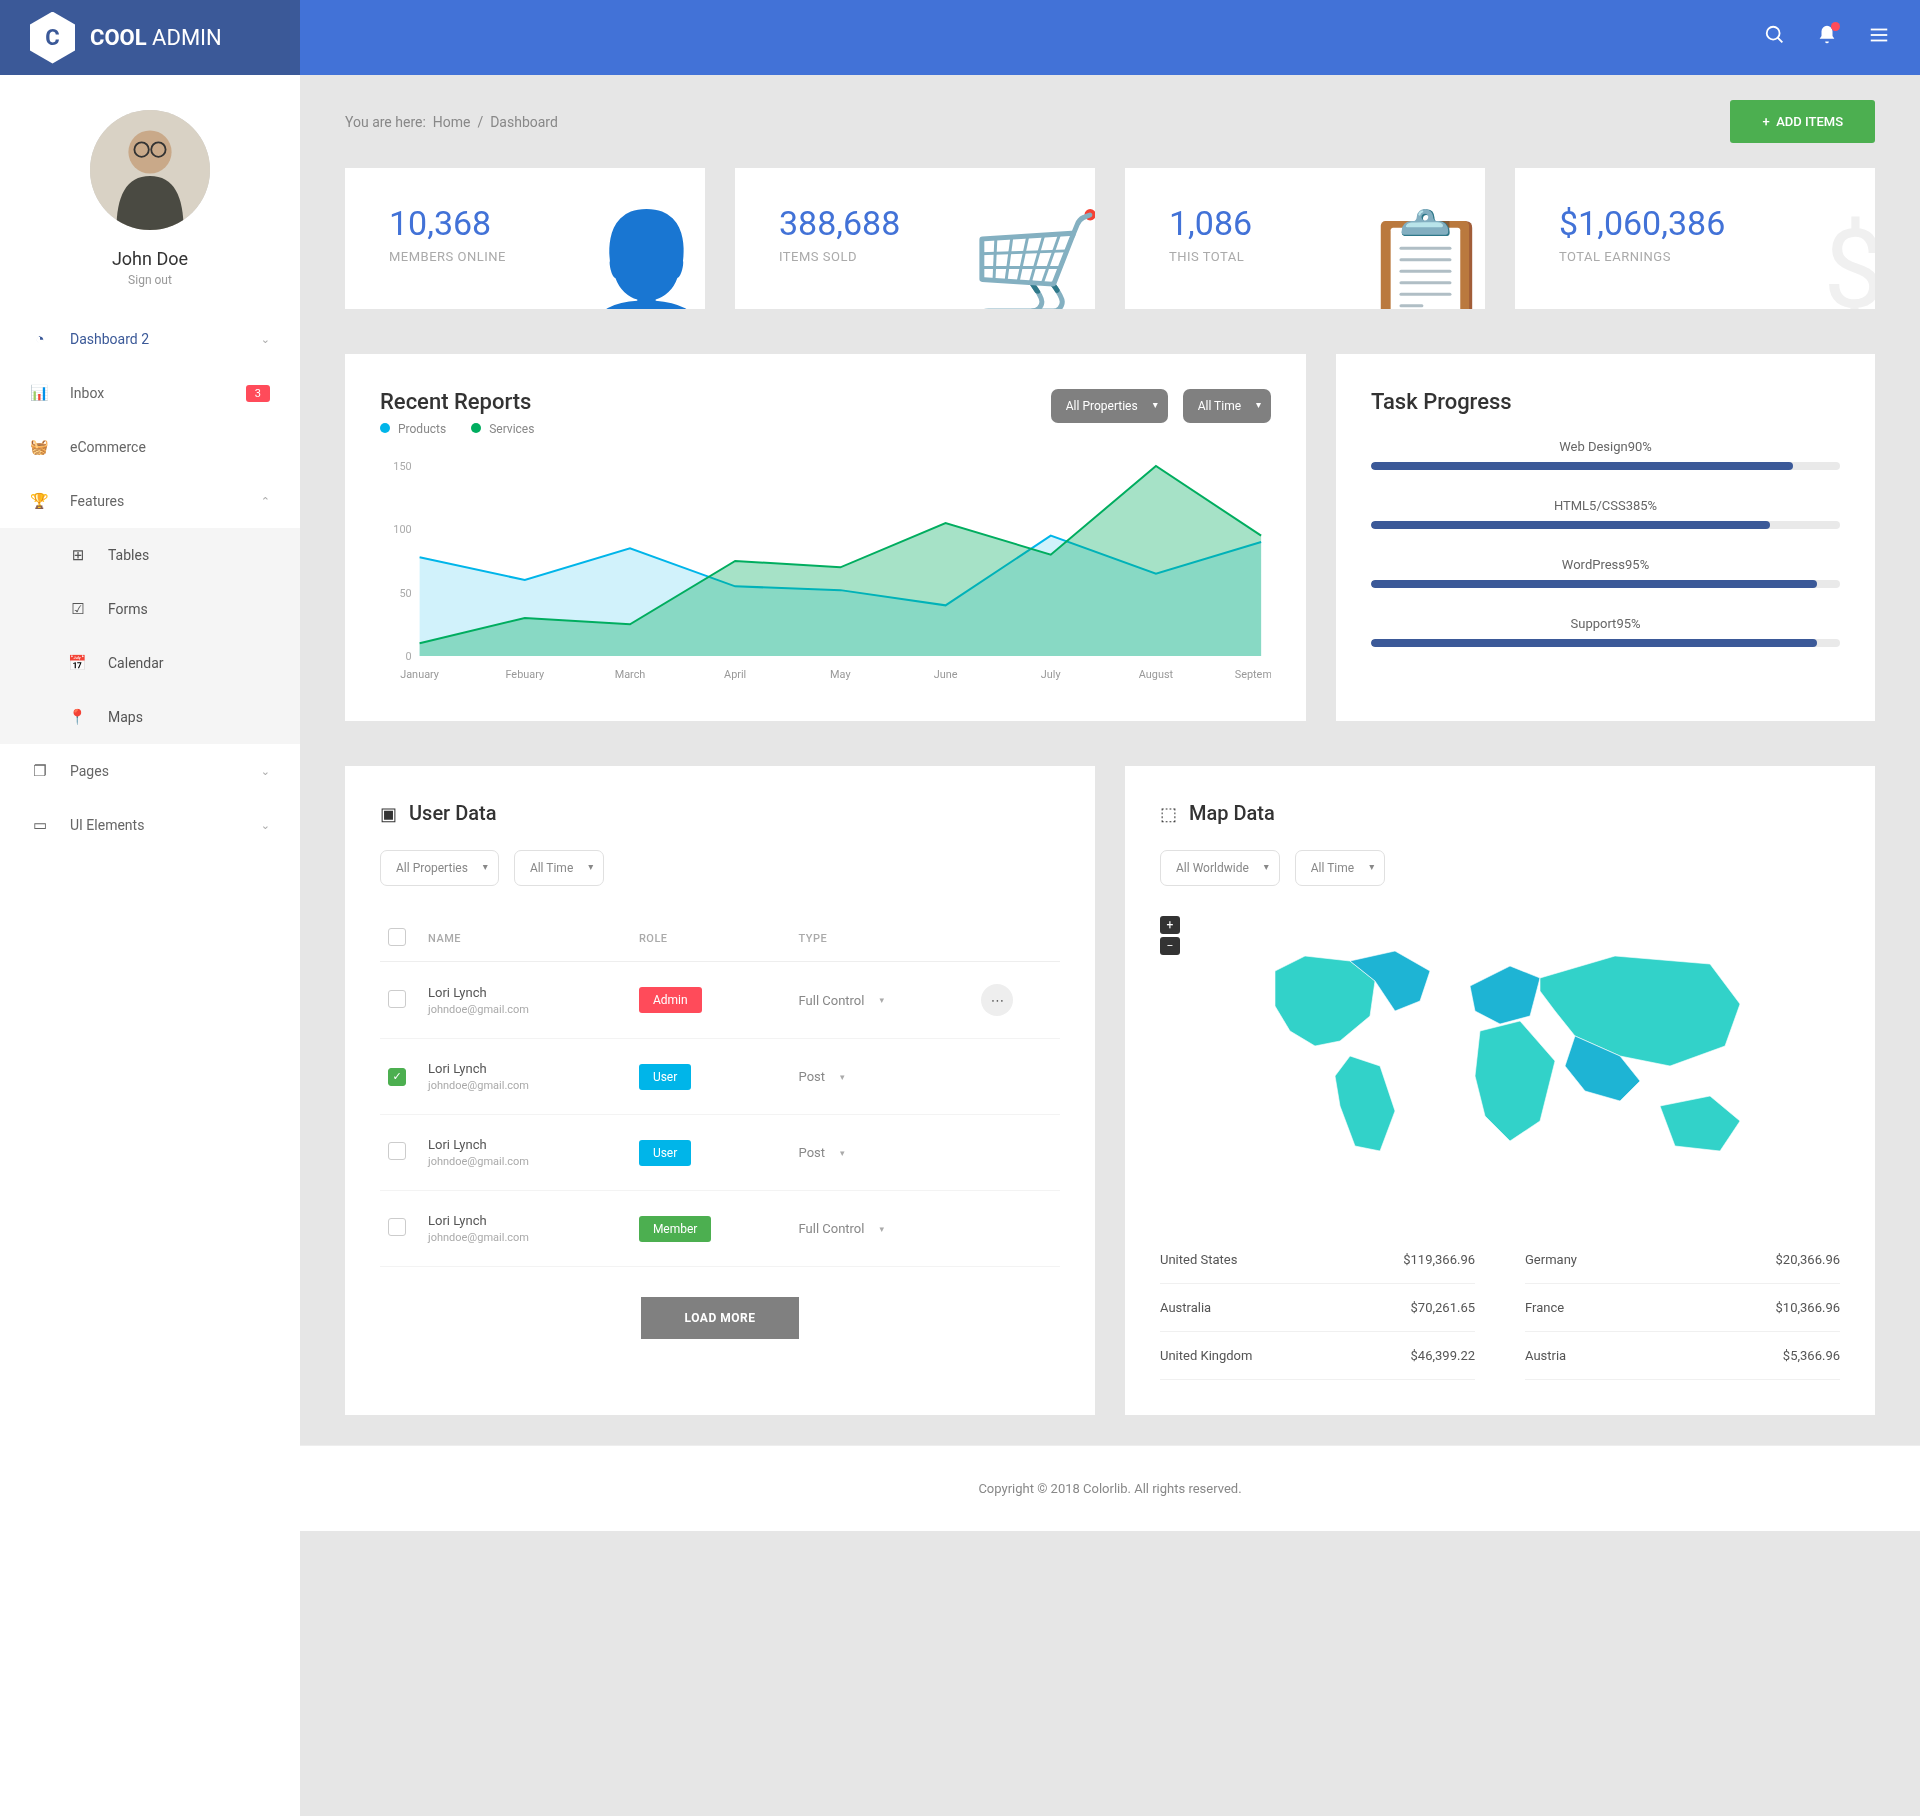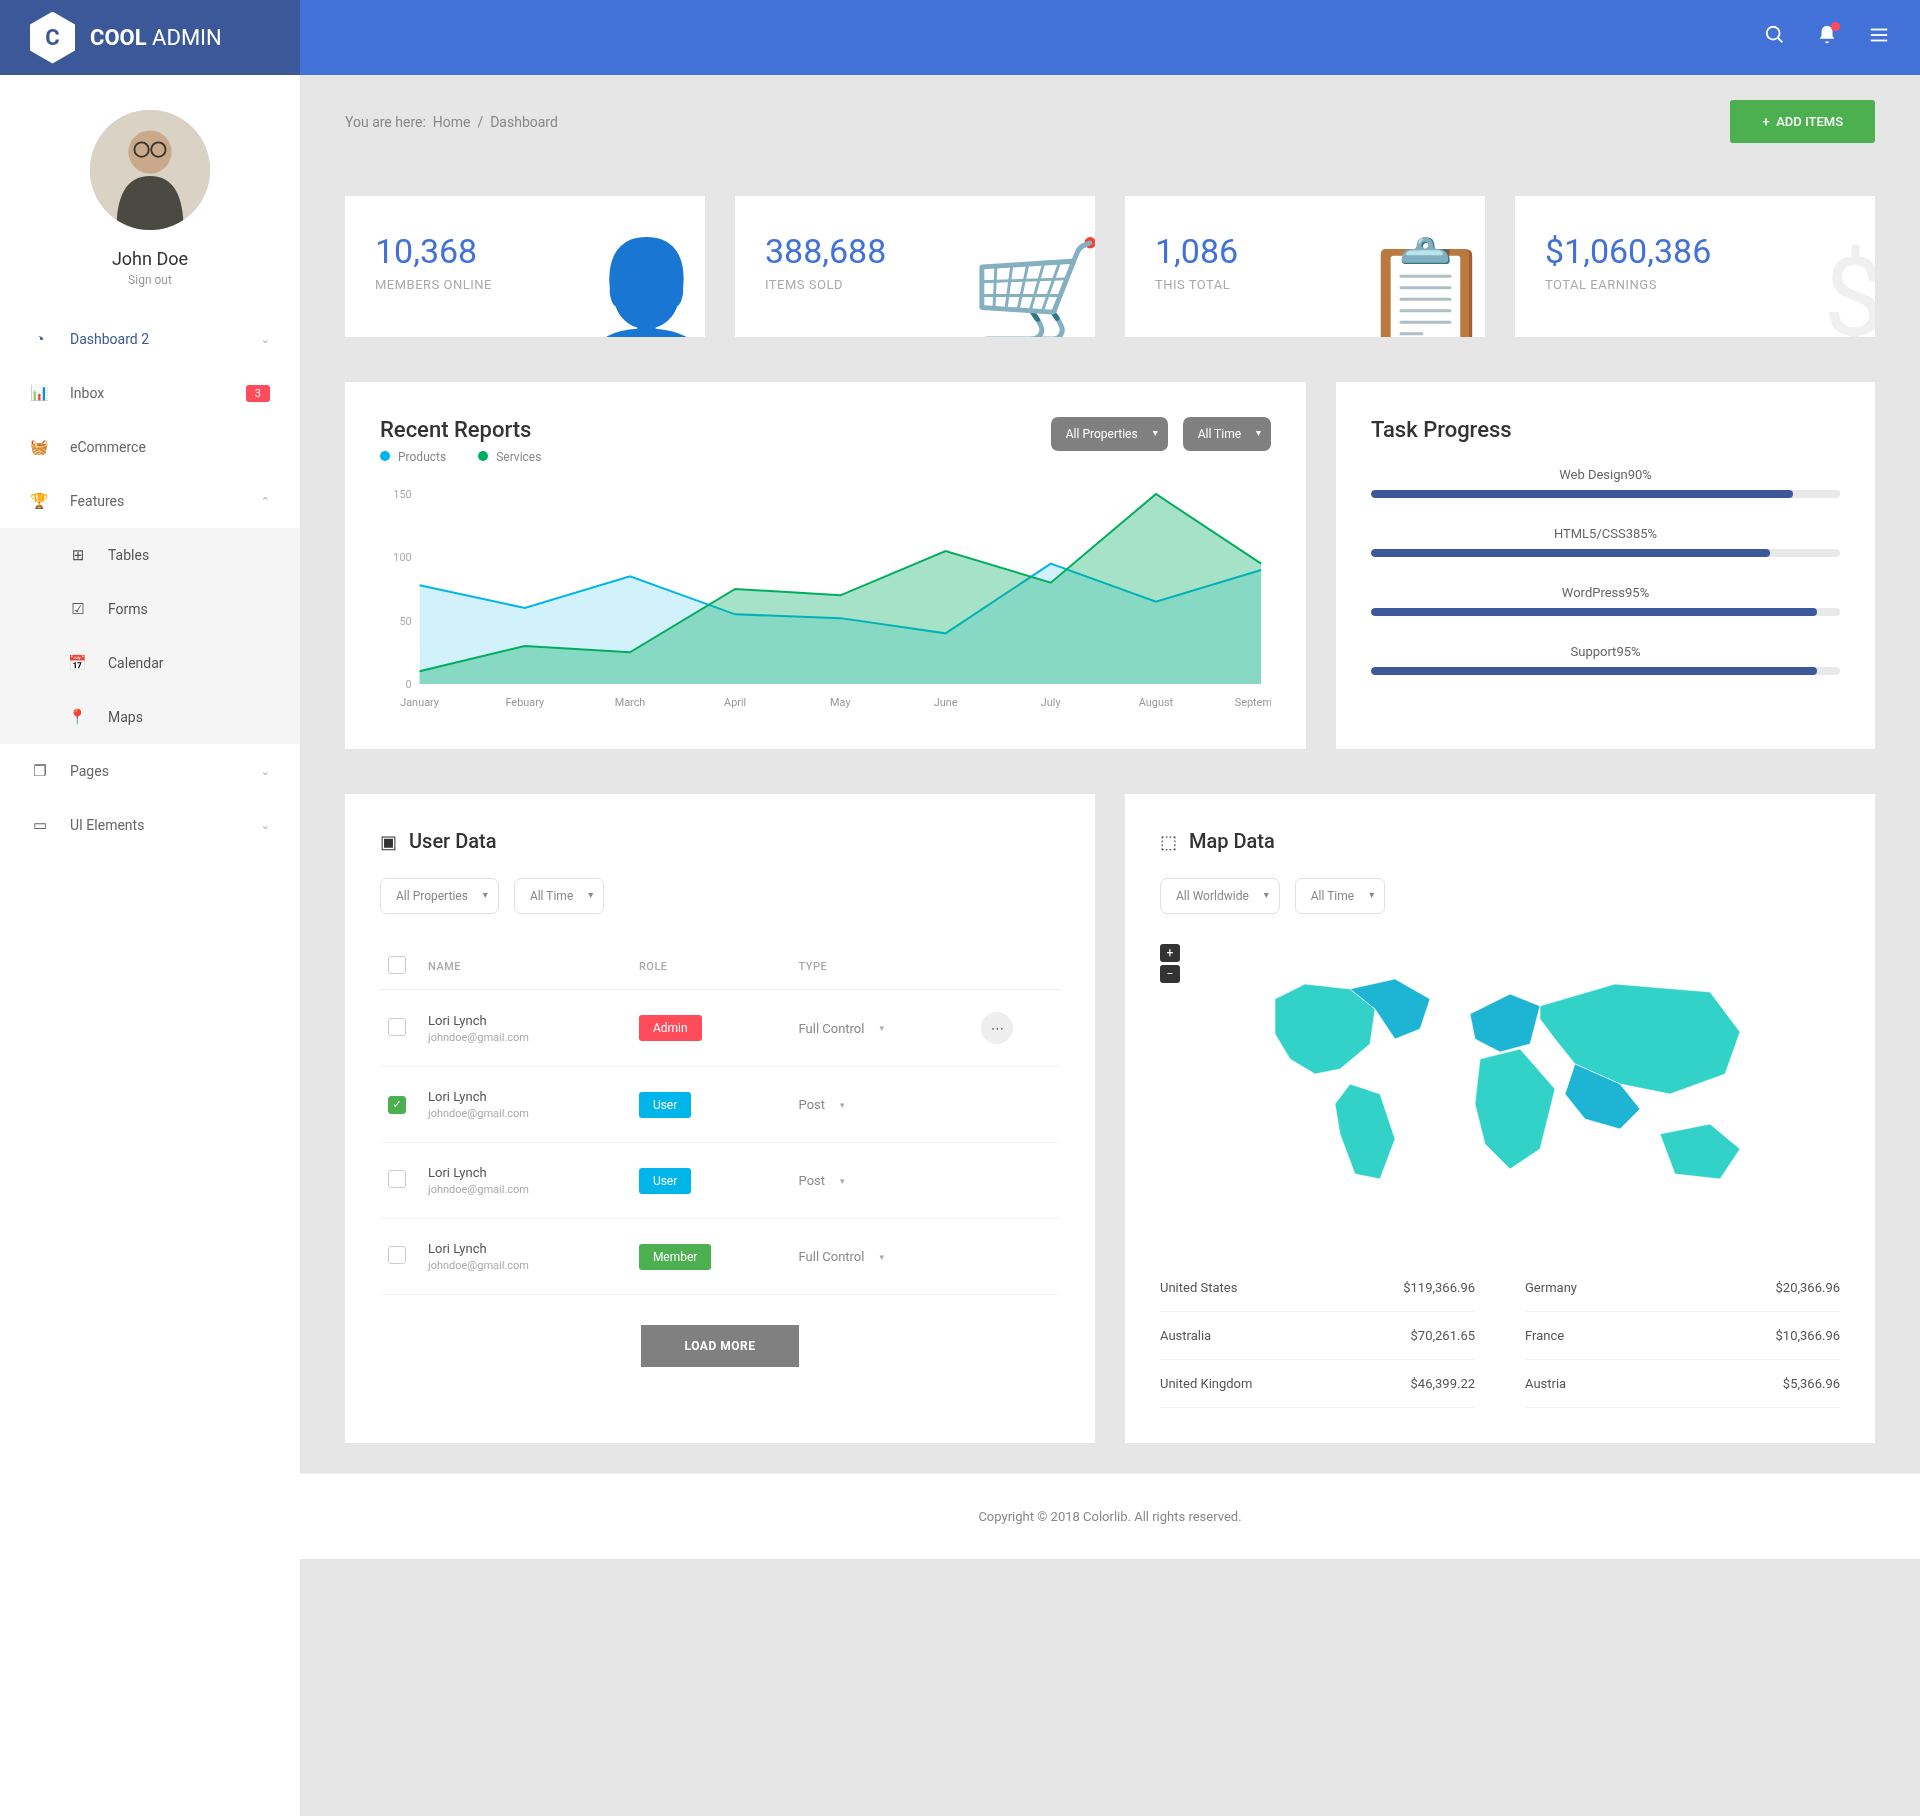--- a/index.html
+++ b/index.html
@@ -30,31 +30,31 @@
 .topbar .ticn { font-size:22px; margin-left:30px; cursor:pointer; position:relative; }
 .tdot { position:absolute; width:9px; height:9px; background:#ff4b5a; border-radius:50%; top:-2px; right:-2px; }
 
 .breadcrumb-row { display:flex; align-items:center; justify-content:space-between; padding:25px 45px; }
 .bc { font-size:14px; color:#888; }
 .bc a { color:#888; text-decoration:none; }
 .add-btn { background:#4caf50; color:#fff; border:none; padding:14px 32px; font-size:13px; font-weight:500; border-radius:3px; cursor:pointer; }
 
 .content { padding:0 45px 30px; }
 .stats-row { display:flex; gap:30px; margin-bottom:45px; }
-.stat-card { flex:1; background:#fff; padding:35px 30px 45px; position:relative; overflow:hidden;margin-top:28px; }
+.stat-card { flex:1; background:#fff; padding:35px 44px 45px; position:relative; overflow:hidden; }
 .stat-card .big { font-size:34px; color:#4272d7; font-weight:400; }
 .stat-card .lbl { font-size:13px; color:#aaa; margin-top:6px; letter-spacing:0.5px; }
 .stat-card .bgicon { position:absolute; right:-10px; bottom:-25px; font-size:110px; color:#f0f0f0; }
 
 .two-col { display:flex; gap:30px; margin-bottom:45px; }
 .card { background:#fff; padding:35px; }
 .card h2 { font-size:22px; color:#333; font-weight:500; margin-bottom:25px; }
 
 .reports { flex:1.9; }
-.legend { display:flex; align-items:center; gap:32px; font-size:12px; color:#888; margin-bottom:20px; }
+.legend { display:flex; align-items:center; gap:25px; font-size:12px; color:#888; margin-bottom:20px; }
 .legend-dot { width:10px; height:10px; border-radius:50%; display:inline-block; margin-right:8px; }
 .reports-head { display:flex; align-items:flex-start; justify-content:space-between; }
 .reports-head h2 { margin-bottom:8px; }
 .dd-row { display:flex; gap:15px; }
 .dd { background:#808080; color:#fff; font-size:12px; padding:10px 30px 10px 15px; border-radius:7px; position:relative; cursor:pointer; border:none; }
 .dd::after { content:'▾'; position:absolute; right:10px; font-size:10px; }
 .dd.light { background:#fff; color:#888; border:1px solid #e0e0e0; }
 .chart-wrap { height:230px; position:relative; }
 .chart-wrap svg { width:100%; height:100%; }
 .y-lbl { font-size:11px; fill:#aaa; }

